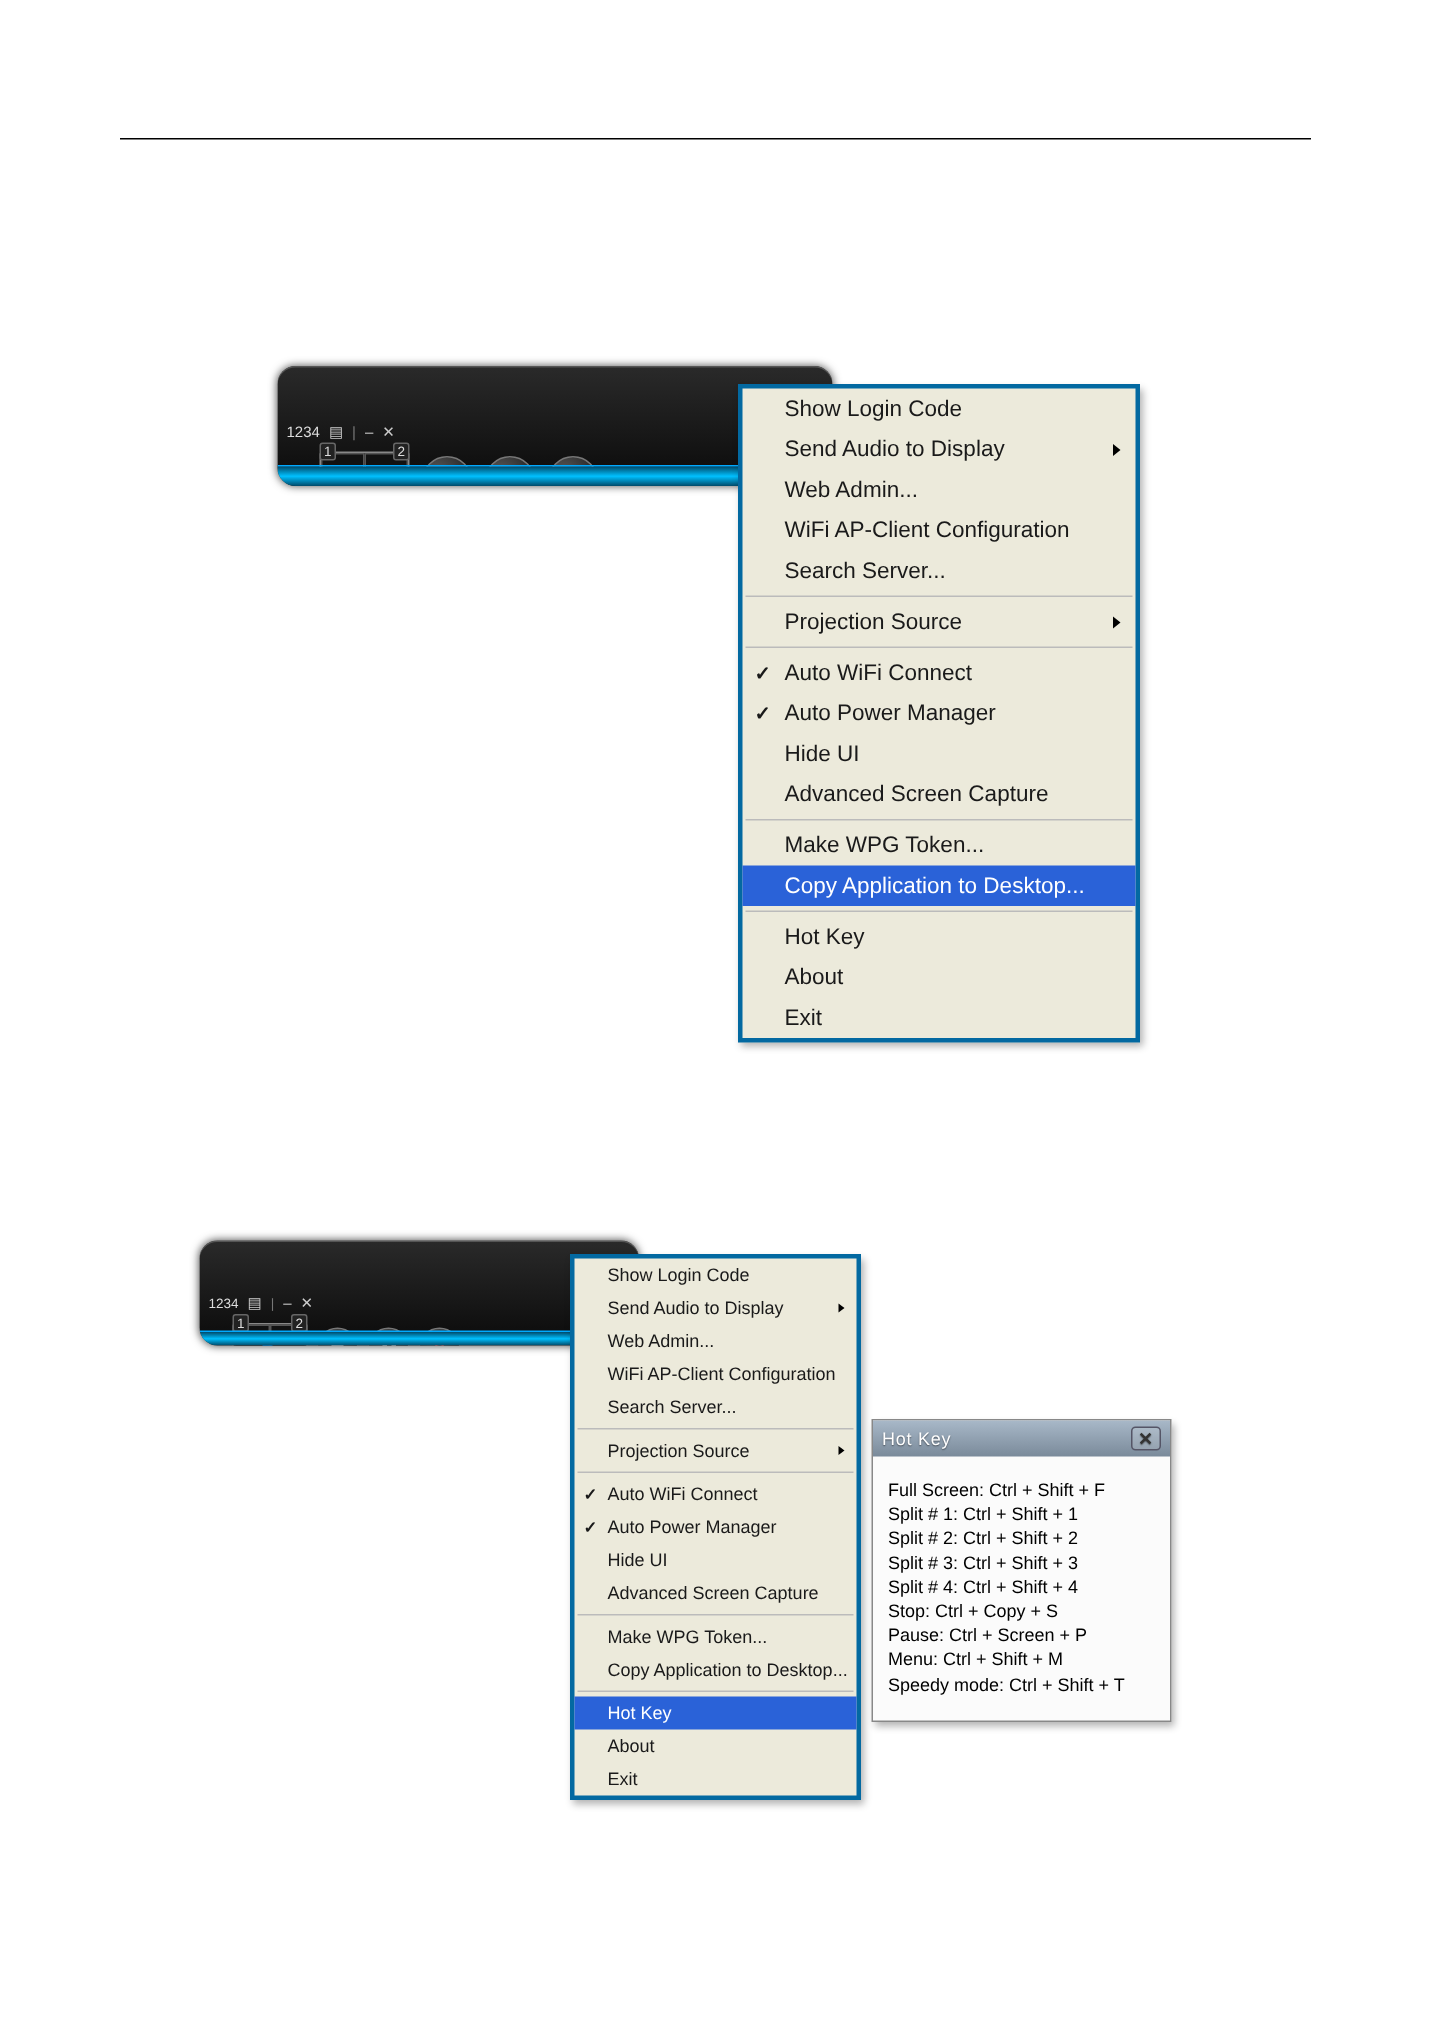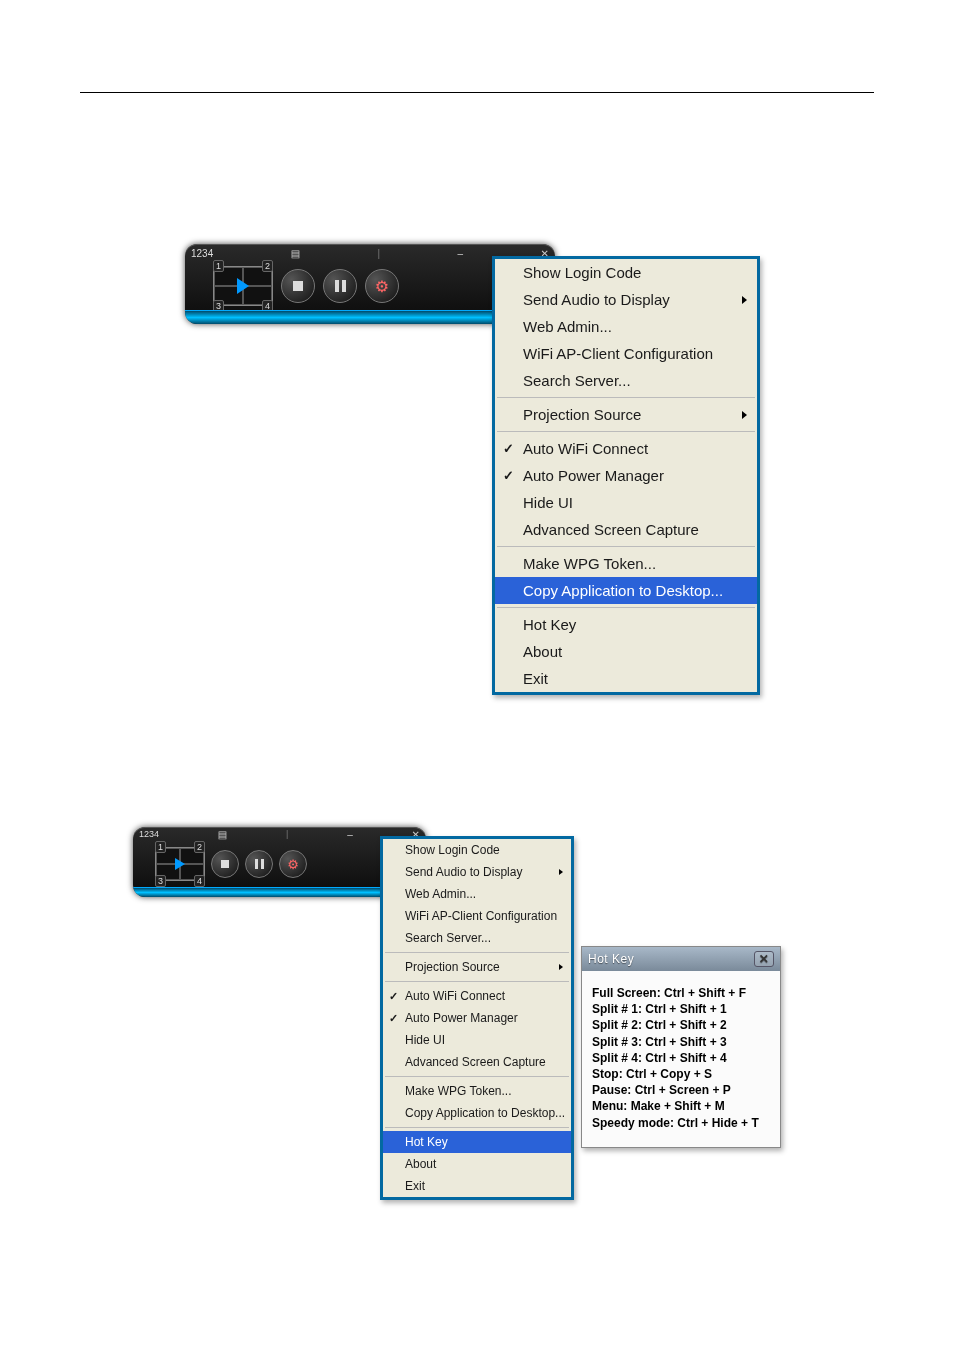--- a/index.html
+++ b/index.html
@@ -28,24 +28,25 @@
     overflow: hidden;
   }
   .player.top { left: 185px; top: 244px; width: 370px; height: 80px; }
   .player.bot { left: 133px; top: 827px; width: 293px; height: 70px; }
 
   .player .titlebar {
     height: 18px;
     font-size: 10px;
     color: #ddd;
     display: flex;
-    justify-content: space-between;
+    justify-content: flex-start;
     align-items: center;
     padding: 0 6px;
     gap: 6px;
+    margin-top: 35px;
   }
   .player.bot .titlebar { height: 14px; font-size: 9px; }
   .player .titlebar .sep { color: #777; }
   .player .titlebar .tb-icon { font-size: 10px; color: #ccc; }
   .player .glow {
     position: absolute;
     bottom: 0; left: 0; right: 0; height: 14px;
     background: linear-gradient(#004a6a, #00c0ff 50%, #004a6a);
     border-top: 1px solid #0af;
   }
@@ -149,21 +150,21 @@
     letter-spacing: 0.5px;
   }
   .dialog .tb .x {
     background: rgba(255,255,255,0.15);
     border:1px solid #556;
     border-radius:3px;
     width:20px;height:16px;
     display:flex;align-items:center;justify-content:center;
     color:#333; font-weight:bold; font-size:12px;
   }
-  .dialog .body { padding: 14px 10px 16px 10px; line-height:1.35;font-weight:bold; }
+  .dialog .body { padding: 14px 10px 16px 10px; line-height:1.35; }
 </style>
 </head>
 <body>
 
 <div class="hr"></div>
 
 <div class="player top">
   <div class="titlebar">
     <span>1234</span>
     <span class="tb-icon">▤</span>
@@ -363,16 +364,16 @@
       </span>
   </div>
   <div class="body">
     <div>Full Screen: Ctrl + Shift + F</div>
     <div>Split # 1: Ctrl + Shift + 1</div>
     <div>Split # 2: Ctrl + Shift + 2</div>
     <div>Split # 3: Ctrl + Shift + 3</div>
     <div>Split # 4: Ctrl + Shift + 4</div>
     <div>Stop:  Ctrl + Copy + S</div>
     <div>Pause:  Ctrl + Screen + P</div>
-    <div>Menu: Make + Shift + M</div>
-    <div>Speedy mode:  Ctrl + Hide + T</div>
+    <div>Menu: Ctrl + Shift + M</div>
+    <div>Speedy mode:  Ctrl + Shift + T</div>
   </div>
 </div>
 
 </body></html>

